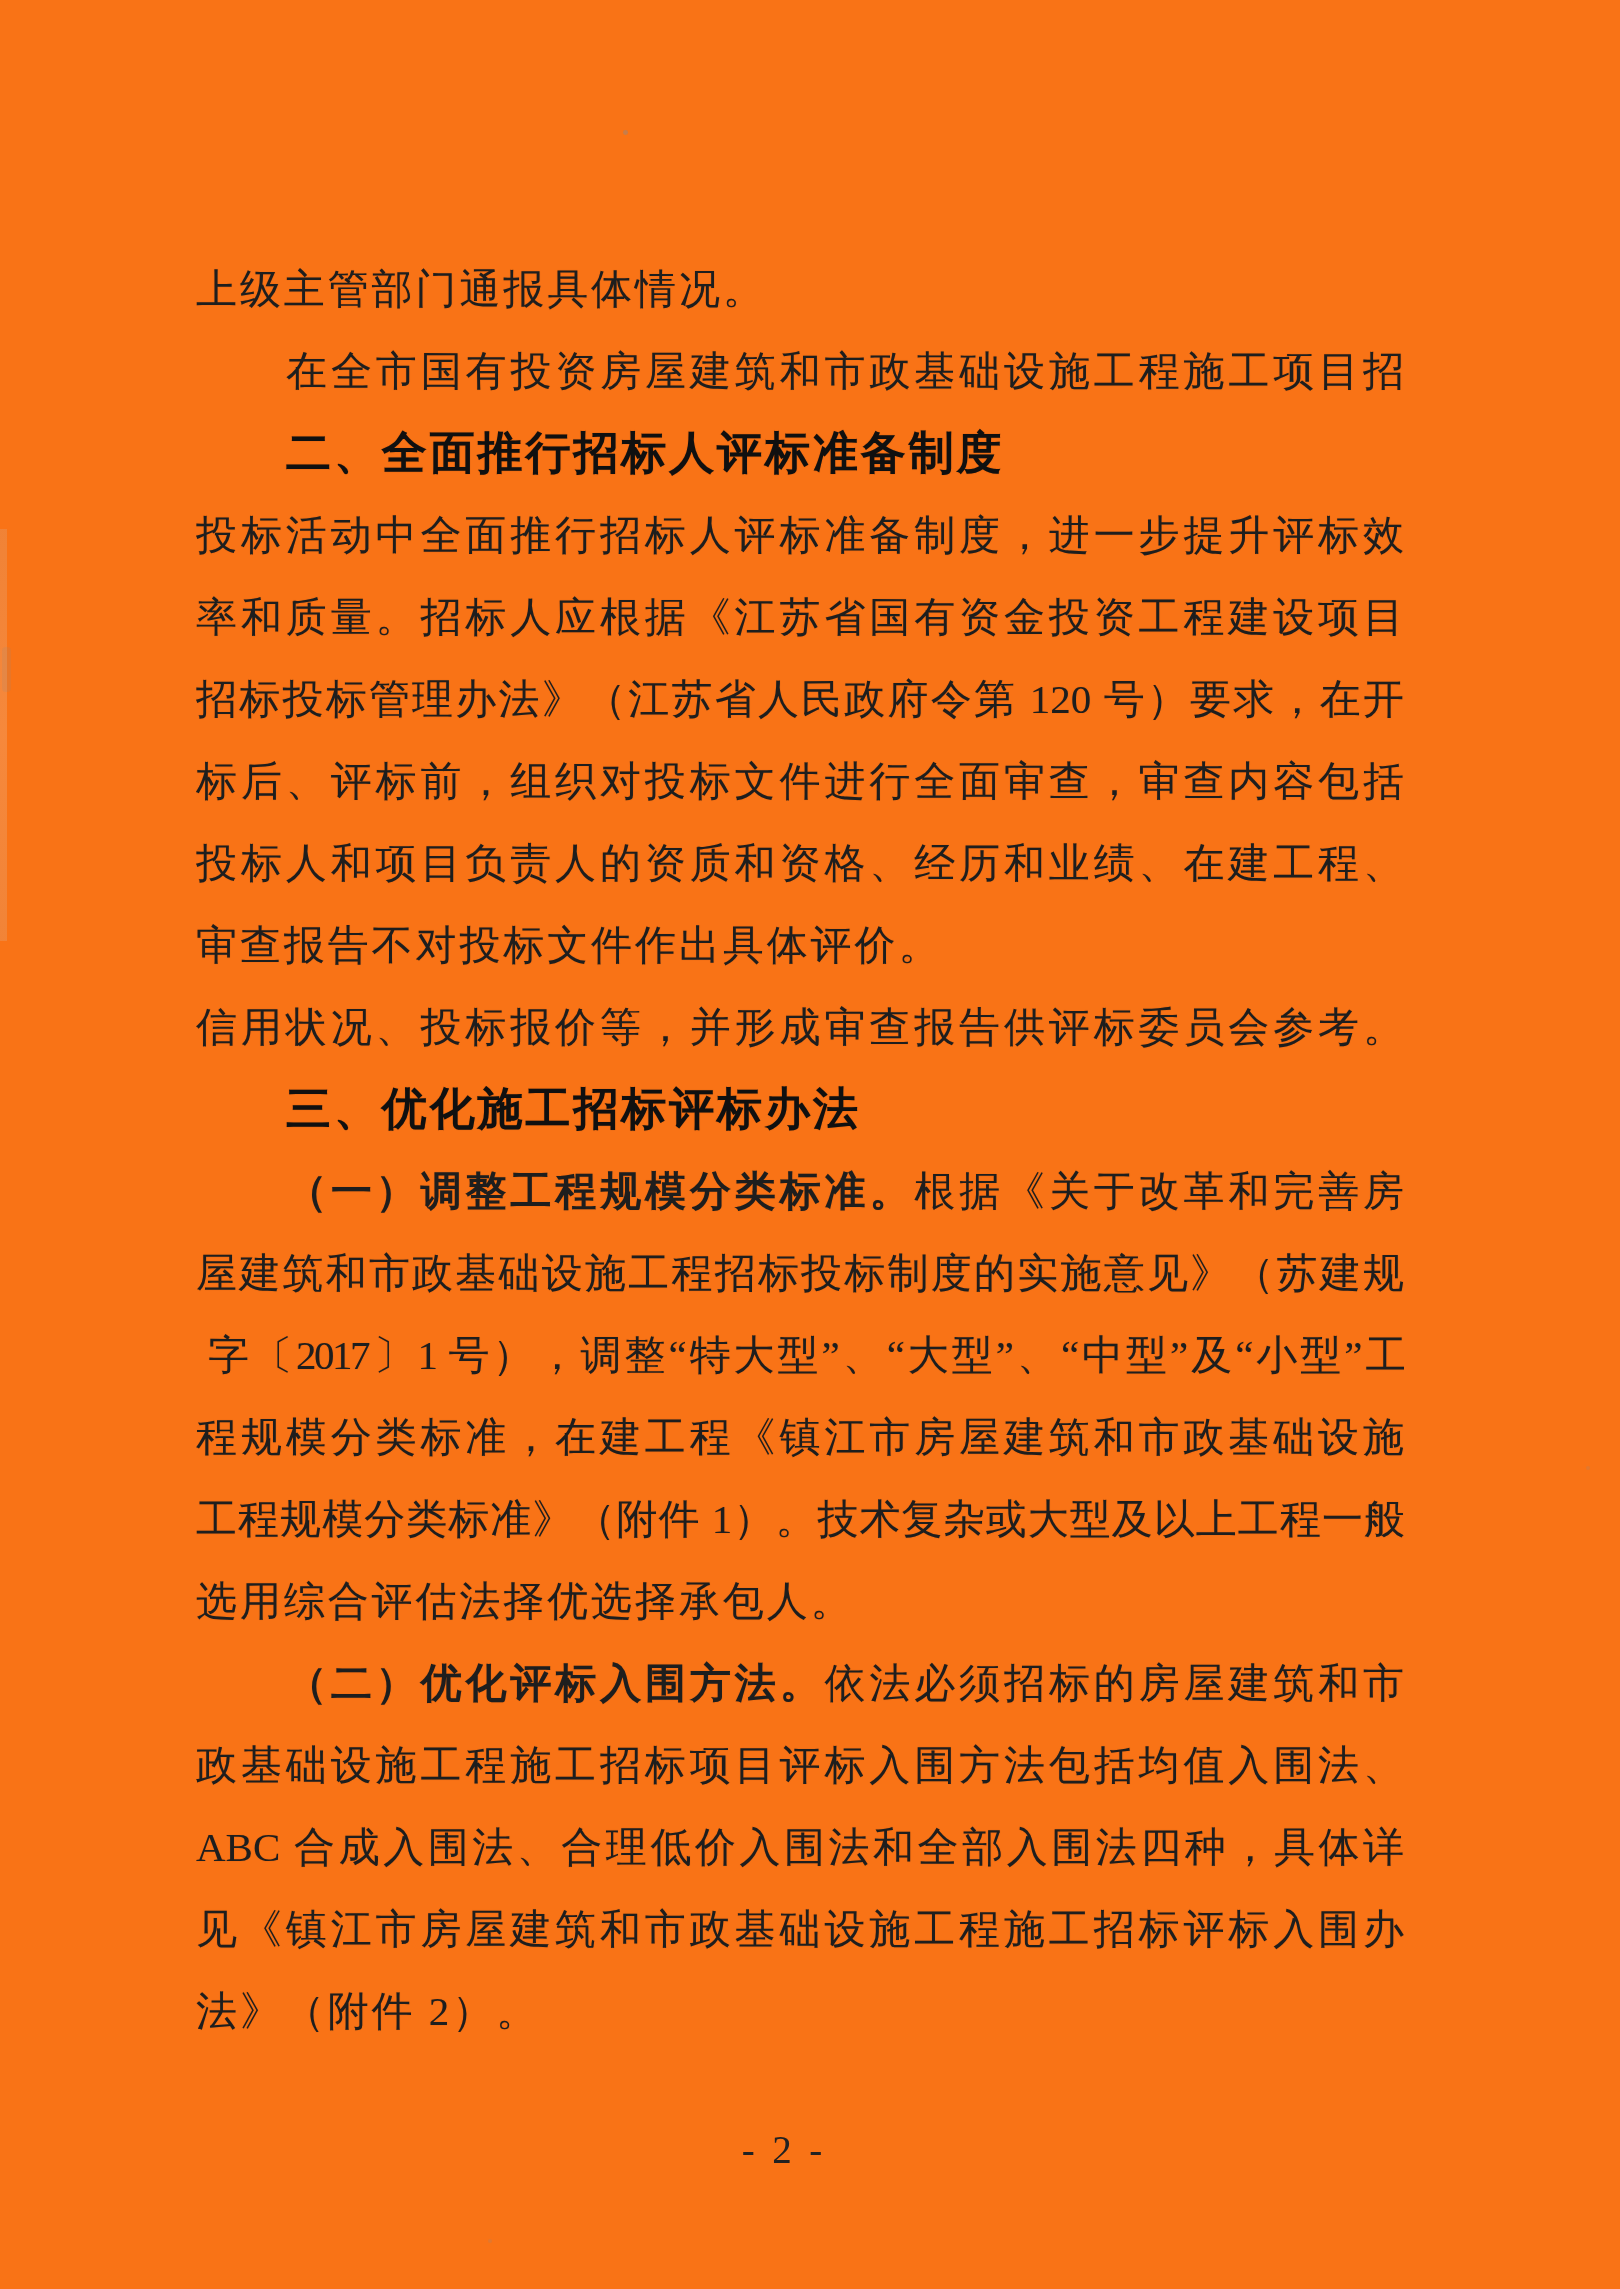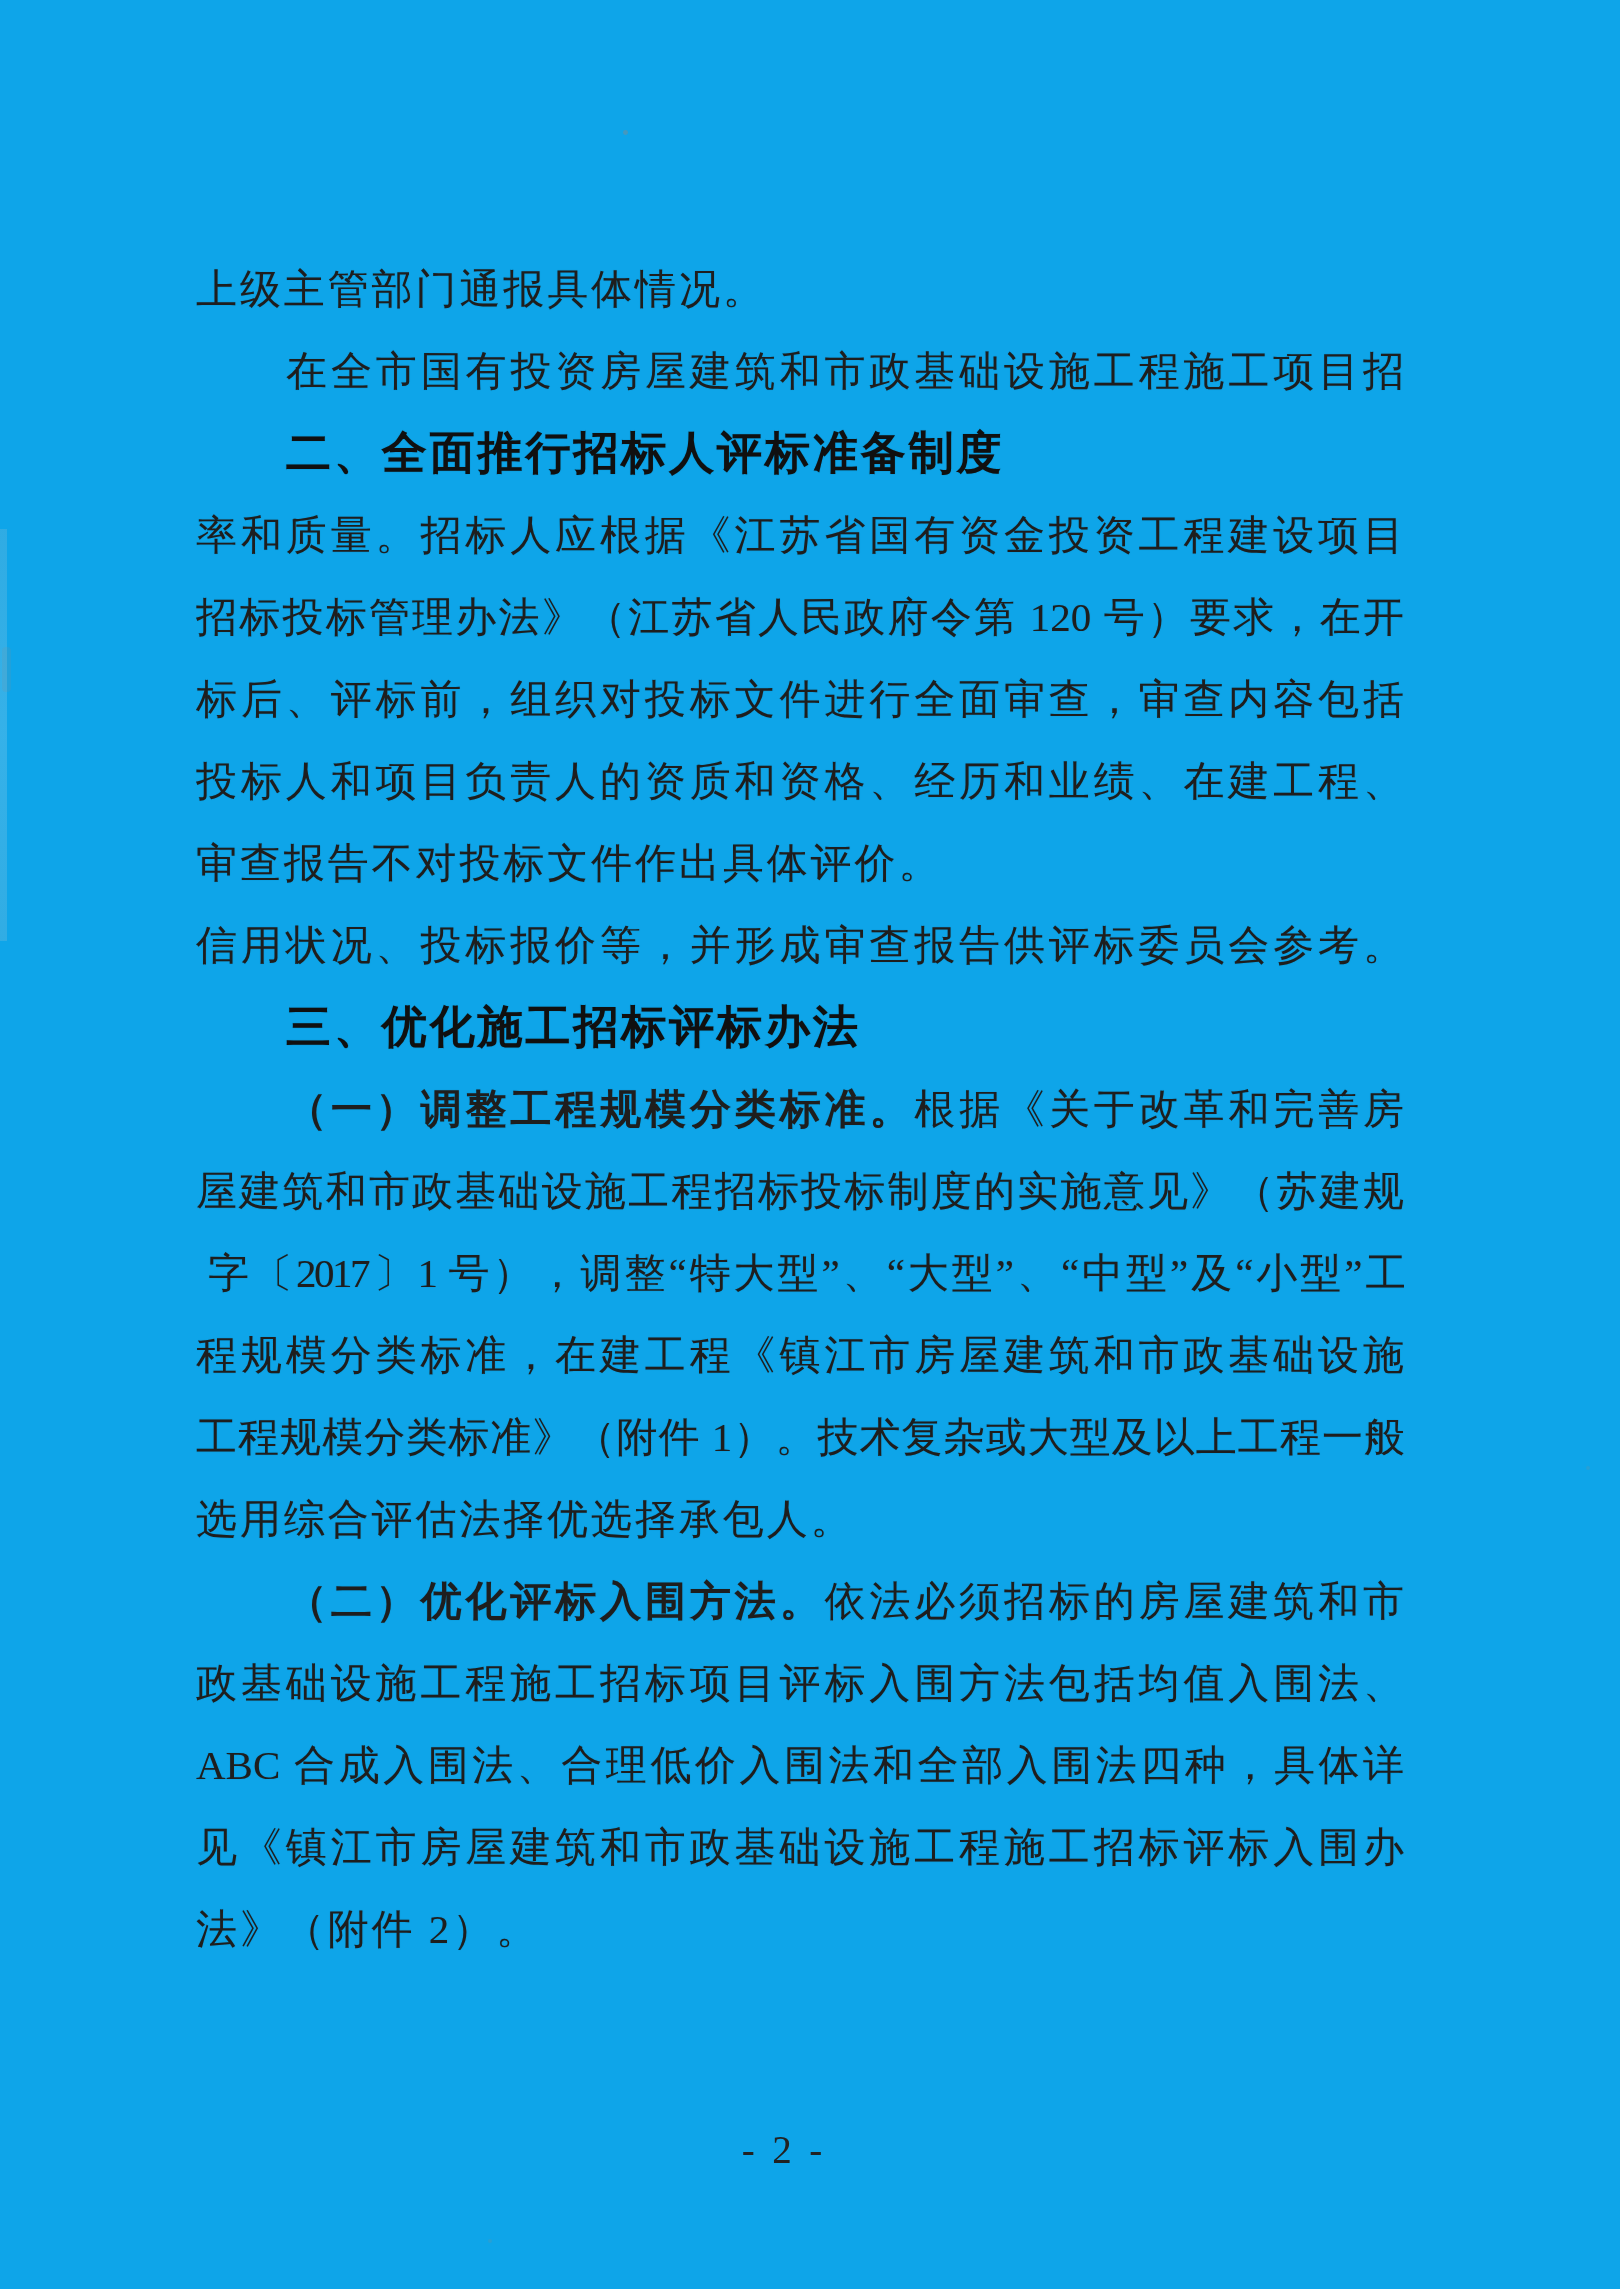--- a/index.html
+++ b/index.html
@@ -4,21 +4,21 @@
 <style>
   html, body {
     margin: 0;
     padding: 0;
     background: #fdfdfc;
   }
   .page {
     position: relative;
     width: 1620px;
     height: 2290px;
-    background: #0ea5e9;
+    background: #f97316;
     overflow: hidden;
     font-family: "Liberation Serif", serif;
   }
   .textblock {
     position: absolute;
     left: 196px;
     top: 248px;
     width: 1208px;
   }
   .line {
@@ -91,20 +91,21 @@
   <div class="speck speck-3"></div>
   <div class="speck speck-4"></div>
 
   <div class="textblock">
 
     <div class="line loose">上级主管部门通报具体情况。</div>
 
     <div class="line just indent">在全市国有投资房屋建筑和市政基础设施工程施工项目招</div>
 
     <div class="line heading">二、全面推行招标人评标准备制度</div>
+    <div class="line just">投标活动中全面推行招标人评标准备制度，进一步提升评标效</div>
     <div class="line just">率和质量。招标人应根据《江苏省国有资金投资工程建设项目</div>
     <div class="line just">招标投标管理办法》（江苏省人民政府令第 120 号）要求，在开</div>
     <div class="line just">标后、评标前，组织对投标文件进行全面审查，审查内容包括</div>
     <div class="line just">投标人和项目负责人的资质和资格、经历和业绩、在建工程、</div>
     <div class="line loose">审查报告不对投标文件作出具体评价。</div>
     <div class="line just">信用状况、投标报价等，并形成审查报告供评标委员会参考。</div>
 
     <div class="line heading">三、优化施工招标评标办法</div>
 
     <div class="line just indent"><span class="lead-bold">（一）调整工程规模分类标准。</span><span>根据《关于改革和完善房</span></div>

